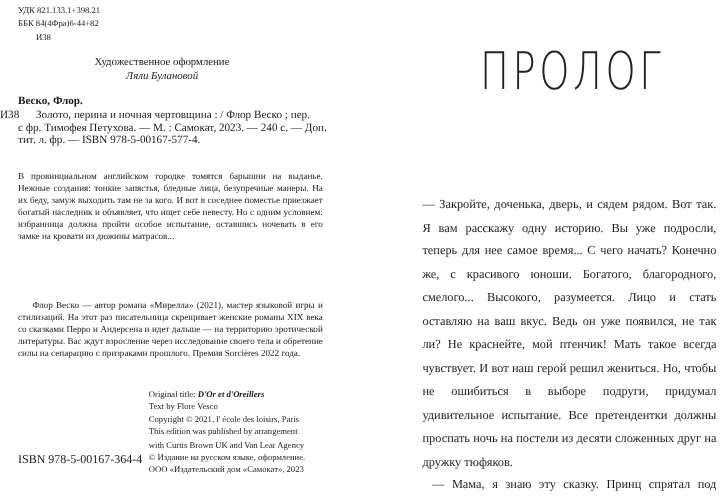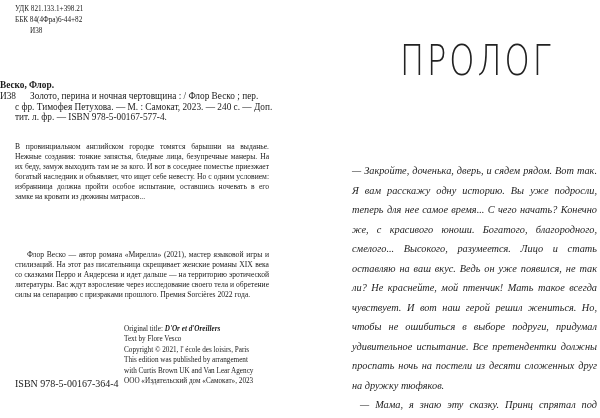--- a/index.html
+++ b/index.html
@@ -11,21 +11,21 @@
   .left-page { left: 0; width: 300px; }
   .right-page { left: 300px; width: 300px; margin-top: 34px; }
 
   .classif { position: absolute; left: 15px; top: 4px; font-size: 7.2px; line-height: 11px; font-family: "Liberation Serif", serif; }
   .classif .indent { padding-left: 15px; }
 
   .credits { position: absolute; left: 0; width: 270px; top: 45px; text-align: center; font-family: "Liberation Serif", serif; font-size: 9px; line-height: 12px; }
   .credits .illustrator { font-style: italic; }
 
   .biblio { position: absolute; left: 0; top: 80px; width: 282px; font-family: "Liberation Serif", serif; font-size: 9.3px; line-height: 10.8px; }
-  .biblio .author { font-weight: bold; }
+  .biblio .author { padding-left: 15px; font-weight: bold; }
   .biblio .row { display: flex; }
   .biblio .code { width: 30px; flex: none; }
   .biblio .desc { flex: 1; text-align: justify; }
   .biblio .cont { padding-left: 15px; }
 
   .annotation { position: absolute; left: 15px; top: 142px; width: 254px; font-family: "Liberation Serif", serif; font-size: 7.6px; line-height: 10px; text-align: justify; }
   .annotation p { margin: 0; }
   .annotation p.indent { text-indent: 12px; margin-top: 48px; }
 
   .copyright { position: absolute; left: 124px; top: 324px; font-family: "Liberation Serif", serif; font-size: 7.2px; line-height: 10.4px; }
@@ -33,35 +33,39 @@
 
   .isbn-foot { position: absolute; left: 15px; top: 378px; font-family: "Liberation Serif", serif; font-size: 10px; }
 
   .chapter-title {
     position: absolute; left: 100px; top: 0px; width: 130px; text-align: center;
     font-family: "DejaVu Sans", sans-serif; font-weight: 200; font-size: 32px; letter-spacing: 3px;
     transform: scaleY(1.35); transform-origin: top center; color: #222;
   }
 
   .prose { position: absolute; left: 52px; top: 127px; width: 245px; font-family: "Liberation Serif", serif; font-size: 10.3px; line-height: 19.5px; text-align: justify; color: #1d1d1d; }
-  .prose p { margin: 0; text-indent: 8px; font-style: italic; }
+  .prose p { margin: 0; text-indent: 8px; }
   .prose p.first { text-indent: 0; }
 
   .page-number { position: absolute; left: 195px; top: 400px; font-family: "Liberation Serif", serif; font-size: 10px; }
 </style>
 </head>
 <body>
 
 <div class="page left-page">
   <div class="classif">
     <div>УДК 821.133.1+398.21</div>
     <div>ББК 84(4Фра)6-44+82</div>
     <div class="indent">И38</div>
   </div>
 
+  <div class="credits">
+    <div>Художественное оформление</div>
+    <div class="illustrator">Ляли Булановой</div>
+  </div>
 
   <div class="biblio">
     <div class="author">Веско, Флор.</div>
     <div class="row">
       <span class="code">И38</span>
       <span class="desc">Золото, перина и ночная чертовщина : / Флор Веско ; пер.</span>
     </div>
     <div class="cont">с фр. Тимофея Петухова. — М. : Самокат, 2023. — 240 с. — Доп.</div>
     <div class="cont">тит. л. фр. — ISBN 978-5-00167-577-4.</div>
   </div>
@@ -70,20 +74,21 @@
     <p>В провинциальном английском городке томятся барышни на выданье. Нежные создания: тонкие запястья, бледные лица, безупречные манеры. На их беду, замуж выходить там не за кого. И вот в соседнее поместье приезжает богатый наследник и объявляет, что ищет себе невесту. Но с одним условием: избранница должна пройти особое испытание, оставшись ночевать в его замке на кровати из дюжины матрасов...</p>
     <p class="indent">Флор Веско — автор романа «Мирелла» (2021), мастер языковой игры и стилизаций. На этот раз писательница скрещивает женские романы XIX века со сказками Перро и Андерсена и идет дальше — на территорию эротической литературы. Вас ждут взросление через исследование своего тела и обретение силы на сепарацию с призраками прошлого. Премия Sorcières 2022 года.</p>
   </div>
 
   <div class="copyright">
     <div><span>Original title: </span><em>D'Or et d'Oreillers</em></div>
     <div>Text by Flore Vesco</div>
     <div>Copyright © 2021, l' école des loisirs, Paris</div>
     <div>This edition was published by arrangement</div>
     <div>with Curtis Brown UK and Van Lear Agency</div>
+    <div>© Издание на русском языке, оформление.</div>
     <div>ООО «Издательский дом «Самокат», 2023</div>
   </div>
 
   <div class="isbn-foot">ISBN 978-5-00167-364-4</div>
 </div>
 
 <div class="page right-page">
   <div class="chapter-title">ПРОЛОГ</div>
 
   <div class="prose">

